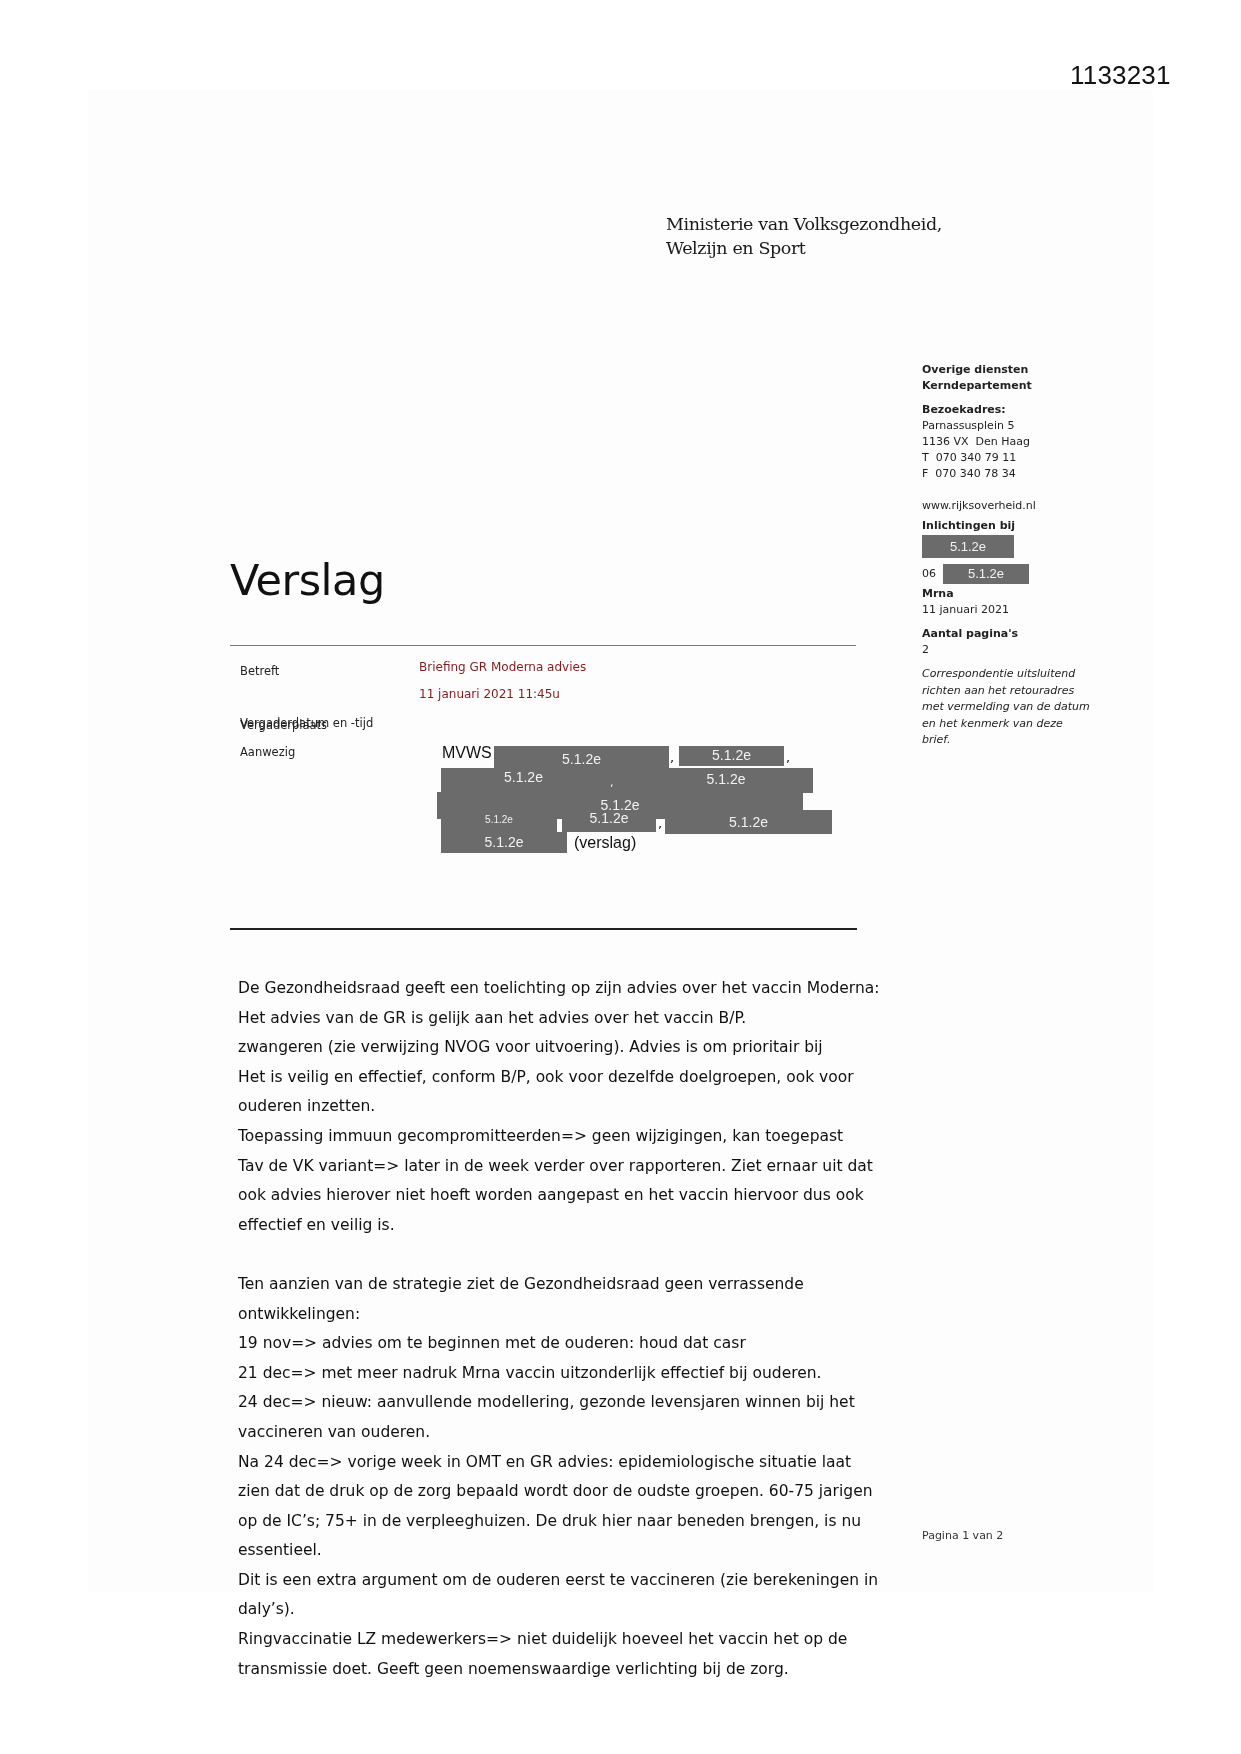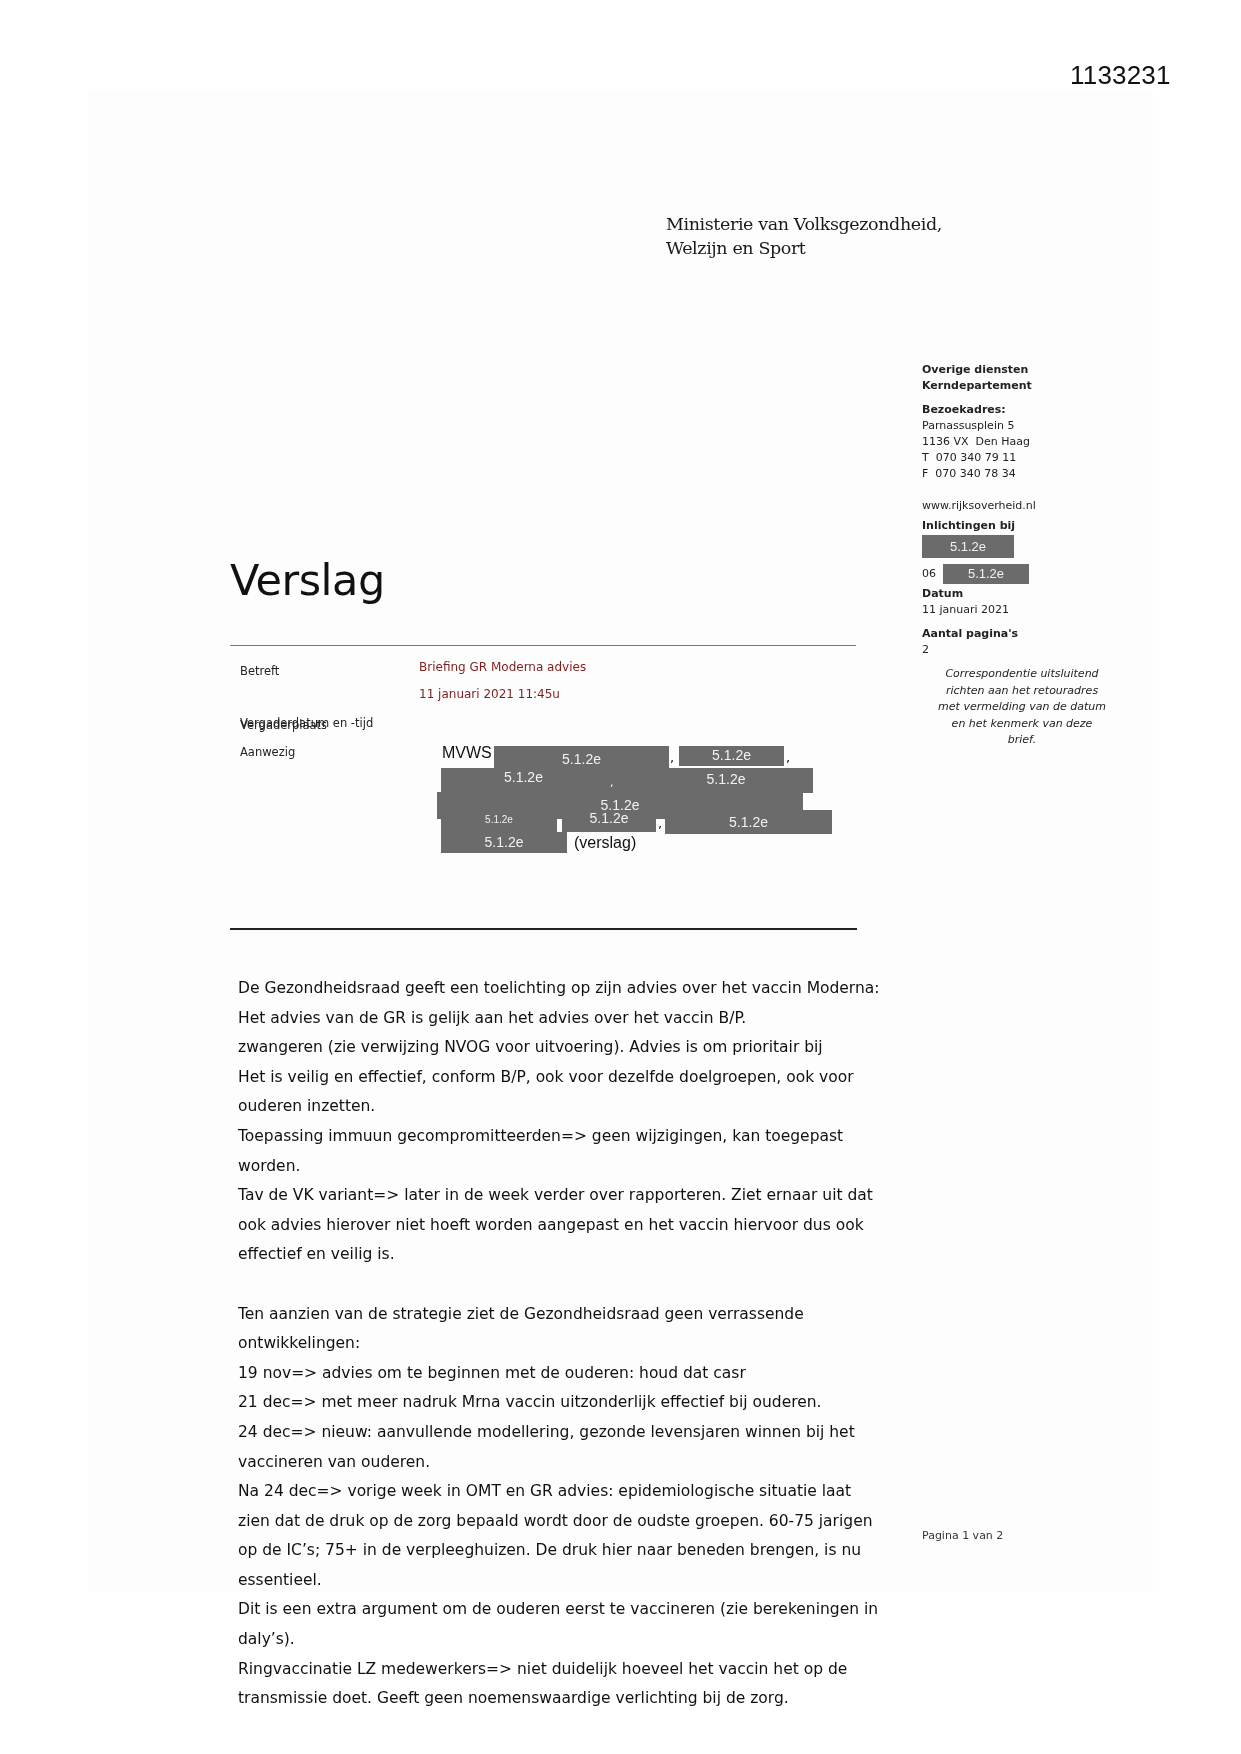--- a/index.html
+++ b/index.html
@@ -14,21 +14,21 @@
   .scan-area {
     position: absolute; left: 88px; top: 90px; width: 1065px; height: 1502px; background: #fdfdfd;
   }
   .ministry {
     position: absolute; left: 666px; top: 212px; font-family: "DejaVu Serif", serif;
     font-size: 17.5px; line-height: 24px; color: #1a1a1a; letter-spacing: -0.4px;
   }
   .sidebar { position: absolute; left: 922px; top: 362px; width: 200px; font-size: 11px; line-height: 16px; color: #222; }
   .sidebar .bold { font-weight: bold; }
   .sidebar .gap { height: 8px; }
-  .sidebar .italic { font-style: italic; line-height: 16.5px; text-align: center; }
+  .sidebar .italic { font-style: italic; line-height: 16.5px; }
   .redact {
     background: #6b6b6b; color: #f2f2f2; font-family: "Liberation Sans", sans-serif;
     display: inline-block; text-align: center; box-sizing: border-box;
   }
   .title {
     position: absolute; left: 230px; top: 555px; font-size: 43px; color: #111; letter-spacing: -0.5px;
   }
   .rule-top { position: absolute; left: 230px; top: 645px; width: 626px; height: 1px; background: #777; }
   .rule-bottom { position: absolute; left: 230px; top: 928px; width: 627px; height: 2px; background: #222; }
   .meta-label { position: absolute; left: 240px; font-size: 11.5px; color: #222; }
@@ -67,21 +67,21 @@
   <div class="gap" style="height:4px;"></div>
   <div class="bold">Inlichtingen bij</div>
   <div style="height:24px; position:relative;">
     <span class="redact" style="position:absolute; left:0; top:1px; width:92px; height:23px; font-size:13px; line-height:23px;">5.1.2e</span>
   </div>
   <div style="height:6px;"></div>
   <div style="height:22px; position:relative;">
     <span style="position:absolute; left:0; top:2px;">06</span>
     <span class="redact" style="position:absolute; left:21px; top:0; width:86px; height:20px; font-size:13px; line-height:20px;">5.1.2e</span>
   </div>
-  <div class="bold">Datum</div>
+  <div class="bold">Mrna</div>
   <div>11 januari 2021</div>
   <div class="gap"></div>
   <div class="bold">Aantal pagina's</div>
   <div>2</div>
   <div class="gap"></div>
   <div class="italic">
     <div>Correspondentie uitsluitend</div>
     <div>richten aan het retouradres</div>
     <div>met vermelding van de datum</div>
     <div>en het kenmerk van deze</div>
@@ -129,21 +129,20 @@
 <div class="rule-bottom"></div>
 
 <div class="body-text">
   <div>
     <p>De Gezondheidsraad geeft een toelichting op zijn advies over het vaccin Moderna:</p>
     <p>Het advies van de GR is gelijk aan het advies over het vaccin B/P.</p>
     <p>zwangeren (zie verwijzing NVOG voor uitvoering). Advies is om prioritair bij</p>
     <p>Het is veilig en effectief, conform B/P, ook voor dezelfde doelgroepen, ook voor</p>
     <p>ouderen inzetten.</p>
     <p>Toepassing immuun gecompromitteerden=&gt; geen wijzigingen, kan toegepast</p>
-    <p>worden.</p>
     <p>Tav de VK variant=&gt; later in de week verder over rapporteren. Ziet ernaar uit dat</p>
     <p>ook advies hierover niet hoeft worden aangepast en het vaccin hiervoor dus ook</p>
     <p>effectief en veilig is.</p>
   </div>
   <div class="para-gap"></div>
   <div>
     <p>Ten aanzien van de strategie ziet de Gezondheidsraad geen verrassende</p>
     <p>ontwikkelingen:</p>
     <p>19 nov=&gt; advies om te beginnen met de ouderen: houd dat casr</p>
     <p>21 dec=&gt; met meer nadruk Mrna vaccin uitzonderlijk effectief bij ouderen.</p>

